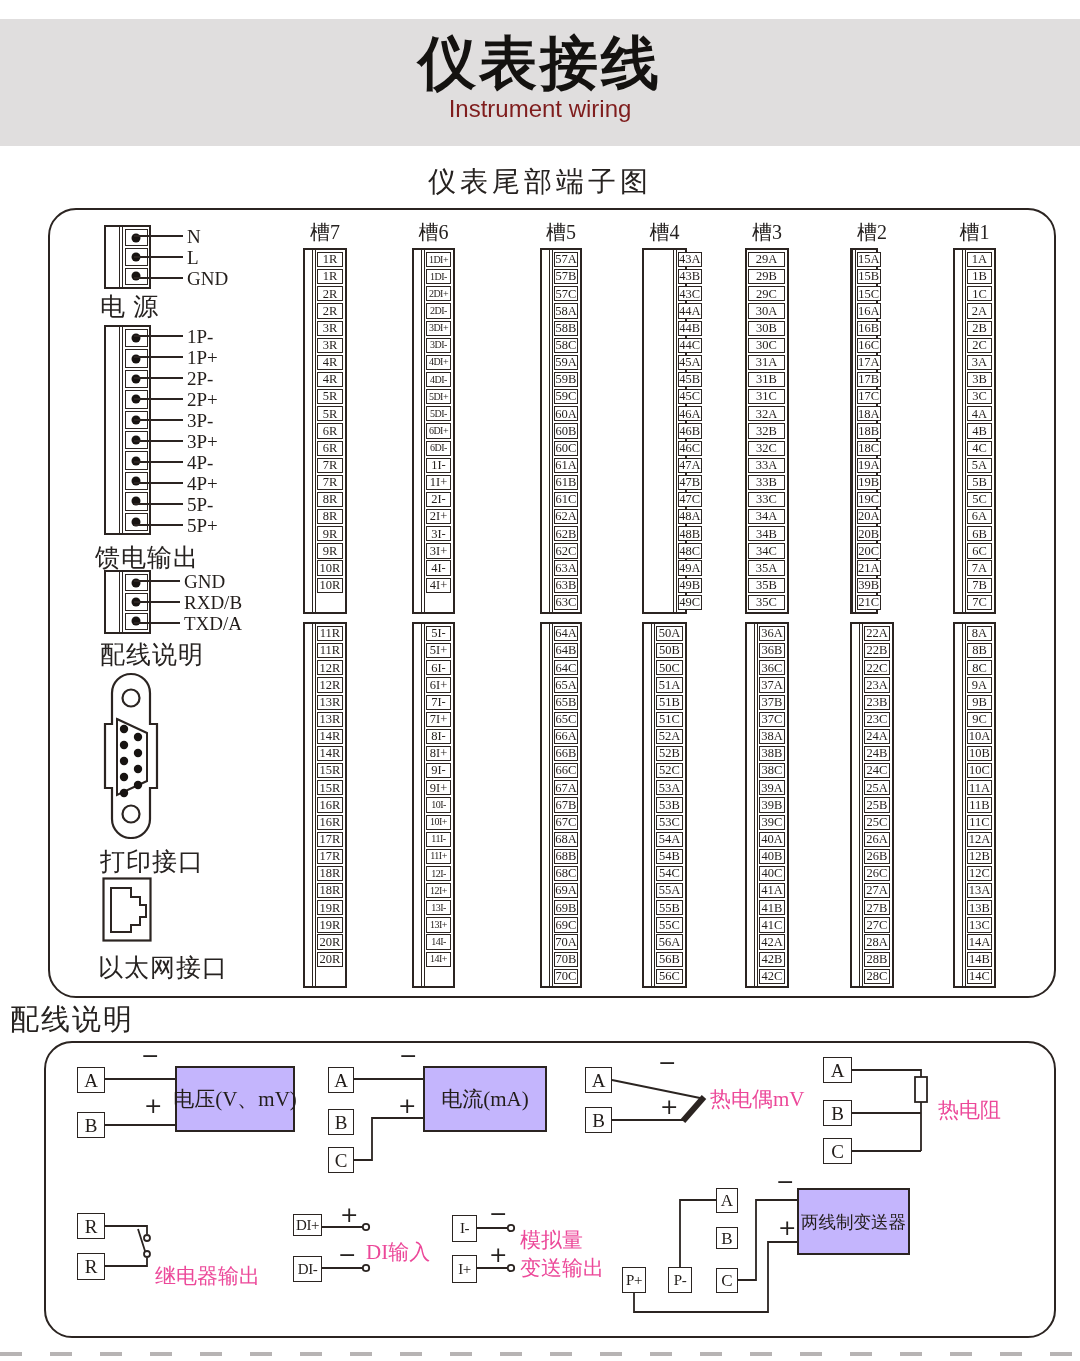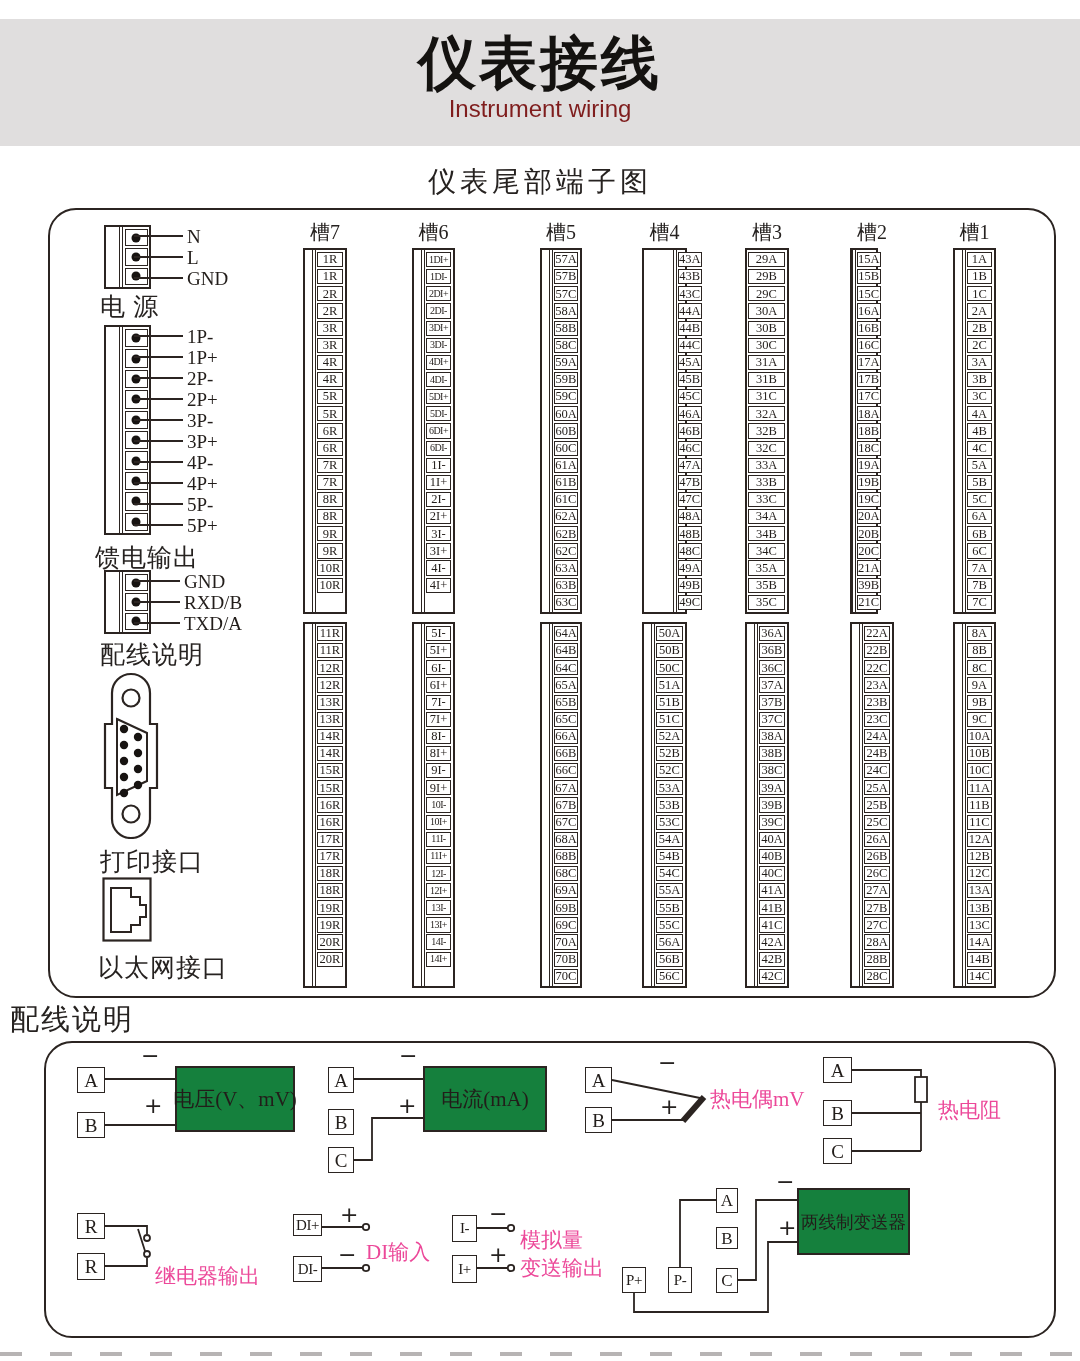--- a/index.html
+++ b/index.html
@@ -27,21 +27,21 @@
   .conn-cell{flex:1;border:1.6px solid #2b2421;margin:1px 0.5px;position:relative;}
   .dot{position:absolute;width:9px;height:9px;border-radius:50%;background:#171311;left:50%;top:50%;transform:translate(-50%,-50%);}
   .pin-line{border-top:2px solid #2b2421;height:0;}
   .pin-label{font-size:19px;line-height:1;white-space:nowrap;}
   .caption{font-size:25px;letter-spacing:1px;white-space:nowrap;color:#262220;}
   .heading{font-size:29px;letter-spacing:2px;color:#262220;}
   .term{border:1.8px solid #2b2421;background:#fff;display:flex;align-items:center;justify-content:center;
         font-size:19px;line-height:1;box-sizing:border-box;}
   .term.tf{font-size:15px;letter-spacing:-0.5px;}
   .term.tx{font-size:17px;}
-  .wbox{border:2px solid #2b2421;background:#15803d;display:flex;align-items:center;justify-content:center;
+  .wbox{border:2px solid #2b2421;background:#c4b5fd;display:flex;align-items:center;justify-content:center;
         font-size:21px;white-space:nowrap;box-sizing:border-box;}
   .wlabel{font-size:21px;white-space:nowrap;color:#ec4899;}
   .sign{font-size:22px;font-family:"DejaVu Sans",sans-serif;color:#262220;line-height:1;}
   .dashline{top:1352px;left:0;width:1080px;height:4px;
             background:repeating-linear-gradient(90deg,#b7b4b4 0 22px,transparent 22px 50px);}
 </style>
 </head>
 <body>
 
 <div class="page">

